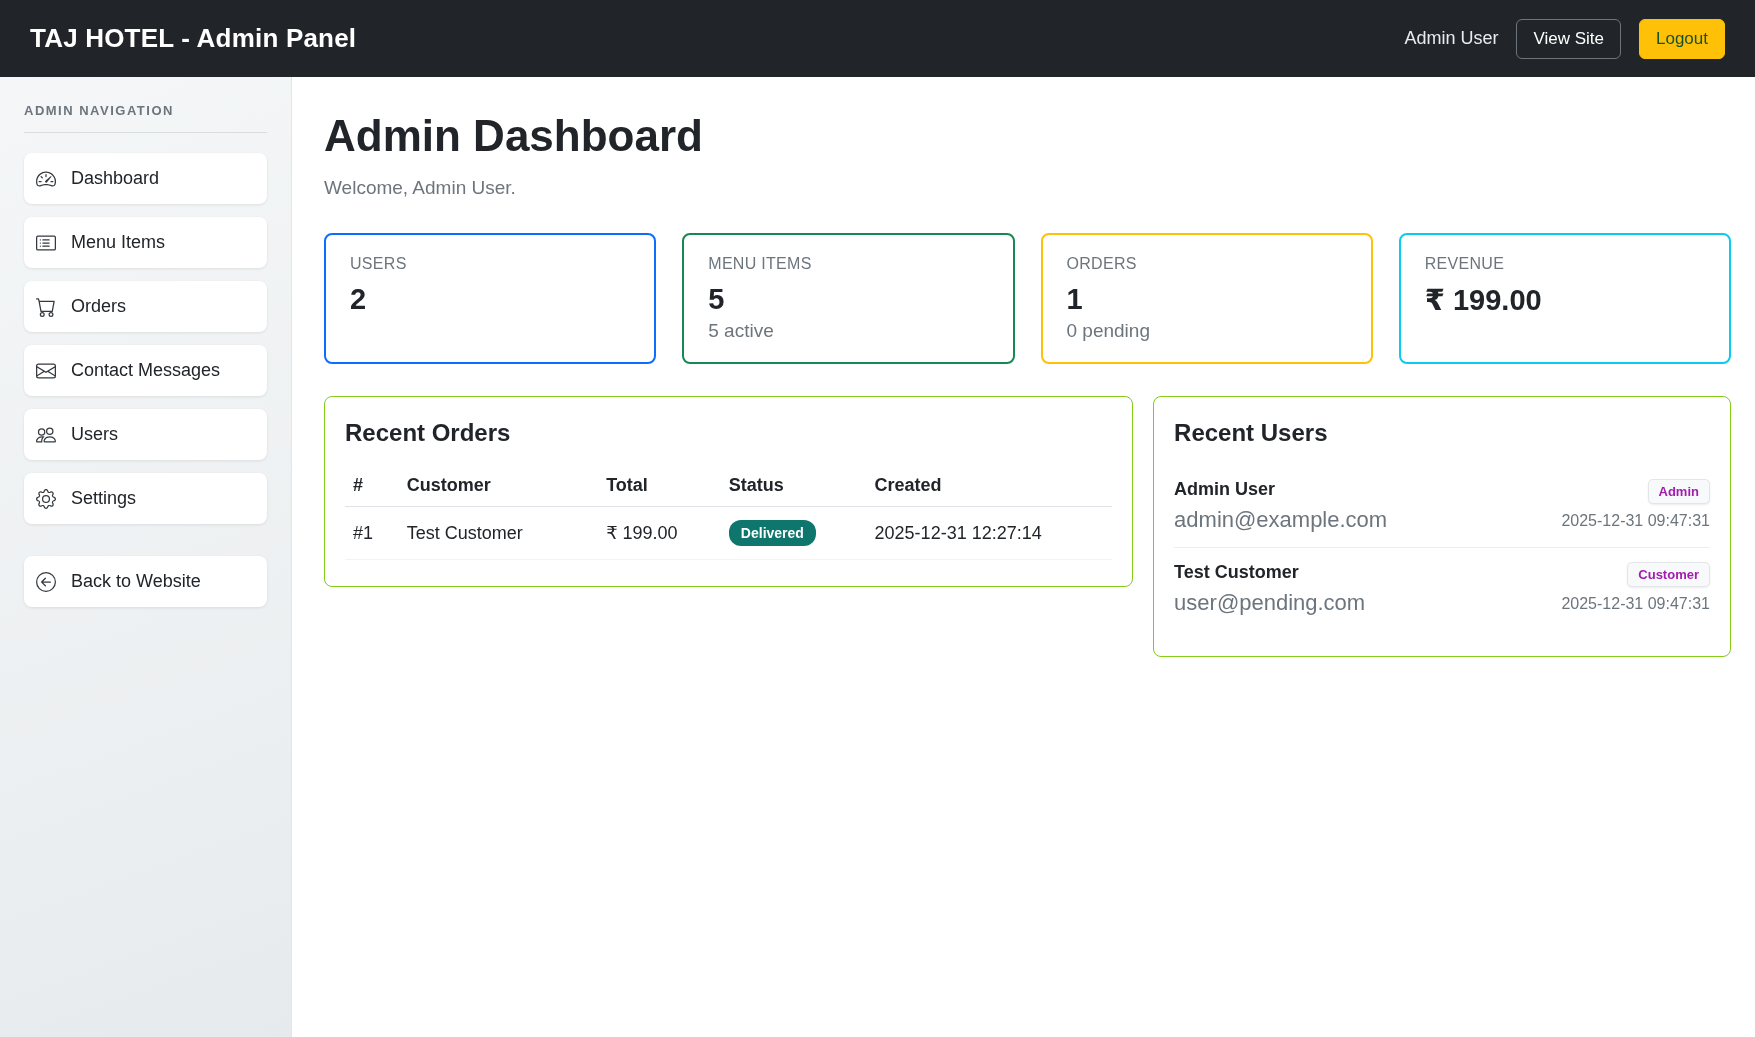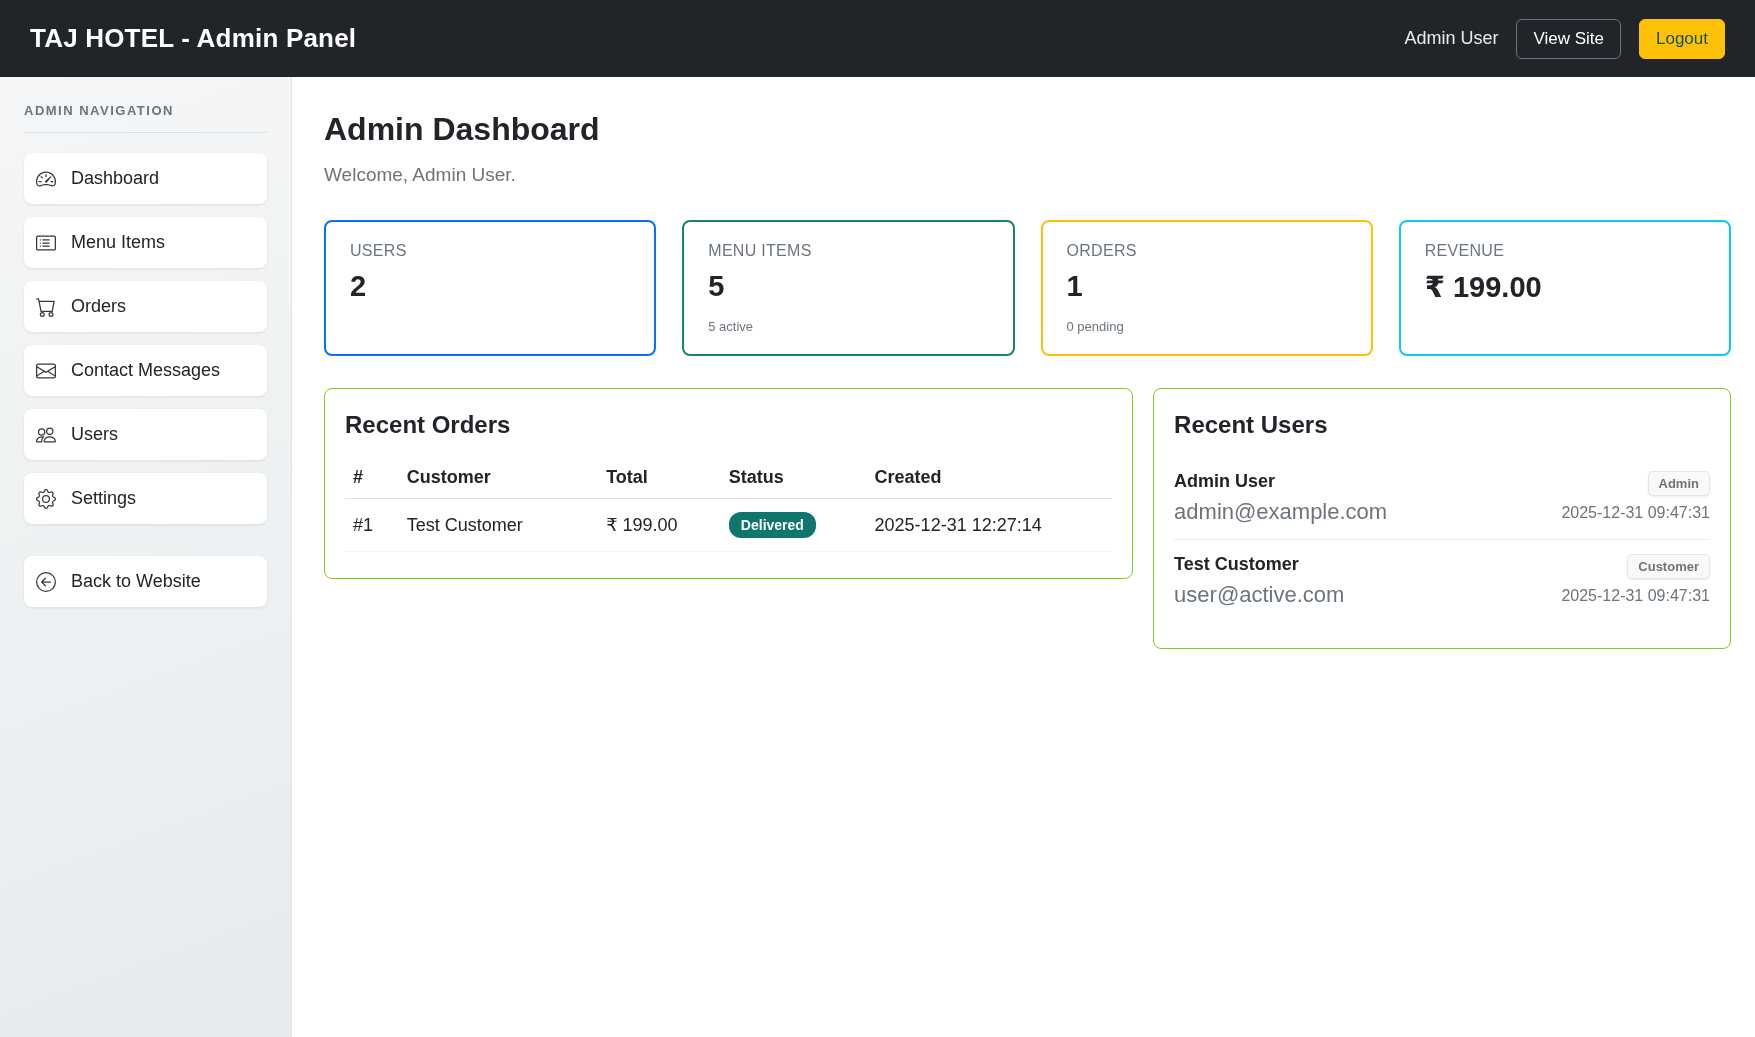--- a/index.html
+++ b/index.html
@@ -84,39 +84,39 @@
     font-size: 18px;
     color: #212529;
     cursor: pointer;
   }
   .nav-item .ic { width: 20px; height: 20px; flex: 0 0 20px; display: inline-flex; }
   .nav-item .ic svg { width: 20px; height: 20px; fill: #343a40; }
   .nav-back { margin-top: 32px; }
 
   
   .main { flex: 1 1 auto; padding: 34px 24px 30px 32px; background: #ffffff; }
-  .page-title { font-size: 32px; font-weight: bold; margin-bottom: 16px; }
+  .page-title { font-size: 44px; font-weight: bold; margin-bottom: 16px; }
   .welcome { font-size: 19px; color: #6c757d; margin-bottom: 34px; }
 
   .stats-row {
     display: grid;
     grid-template-columns: repeat(4, 1fr);
     gap: 26px;
     margin-bottom: 32px;
   }
   .stat-card {
     border: 2px solid #ccc;
     border-radius: 8px;
     padding: 20px 24px;
     min-height: 130px;
     background: #ffffff;
   }
   .stat-label { font-size: 16px; color: #6c757d; margin-bottom: 10px; letter-spacing: .3px; }
   .stat-value { font-size: 29px; font-weight: bold; color: #212529; }
-  .stat-sub { font-size: 13px; color: #6c757d; margin-top: 16px; }
+  .stat-sub { font-size: 19px; color: #6c757d; margin-top: 4px; }
 
   .panels-row {
     display: grid;
     grid-template-columns: 1.4fr 1fr;
     gap: 20px;
     align-items: start;
   }
   .panel {
     border: 1px solid #84cc16;
     border-radius: 8px;
@@ -162,21 +162,21 @@
   }
   .user-row + .user-row { border-top: 1px solid #eceff1; }
   .user-name { font-size: 18px; font-weight: bold; margin-bottom: 7px; }
   .user-email { font-size: 22px; color: #6c757d; }
   .user-meta { text-align: right; }
   .badge-role {
     display: inline-block;
     background: #f8f9fa;
     border: 1px solid #e3e6e8;
     box-shadow: 0 1px 2px rgba(0,0,0,.08);
-    color: #737373;
+    color: #a21caf;
     font-size: 13px;
     font-weight: bold;
     padding: 4px 10px;
     border-radius: 5px;
     margin-bottom: 8px;
   }
   .user-time { font-size: 16px; color: #6c757d; }
 </style>
 </head>
 <body>
@@ -327,21 +327,21 @@
           </div>
           <div class="user-meta">
             <span class="badge-role">Admin</span>
             <div class="user-time">2025-12-31 09:47:31</div>
           </div>
         </div>
 
         <div class="user-row">
           <div>
             <div class="user-name">Test Customer</div>
-            <div class="user-email">user@active.com</div>
+            <div class="user-email">user@pending.com</div>
           </div>
           <div class="user-meta">
             <span class="badge-role">Customer</span>
             <div class="user-time">2025-12-31 09:47:31</div>
           </div>
         </div>
       </section>
 
     </div>
   </main>

